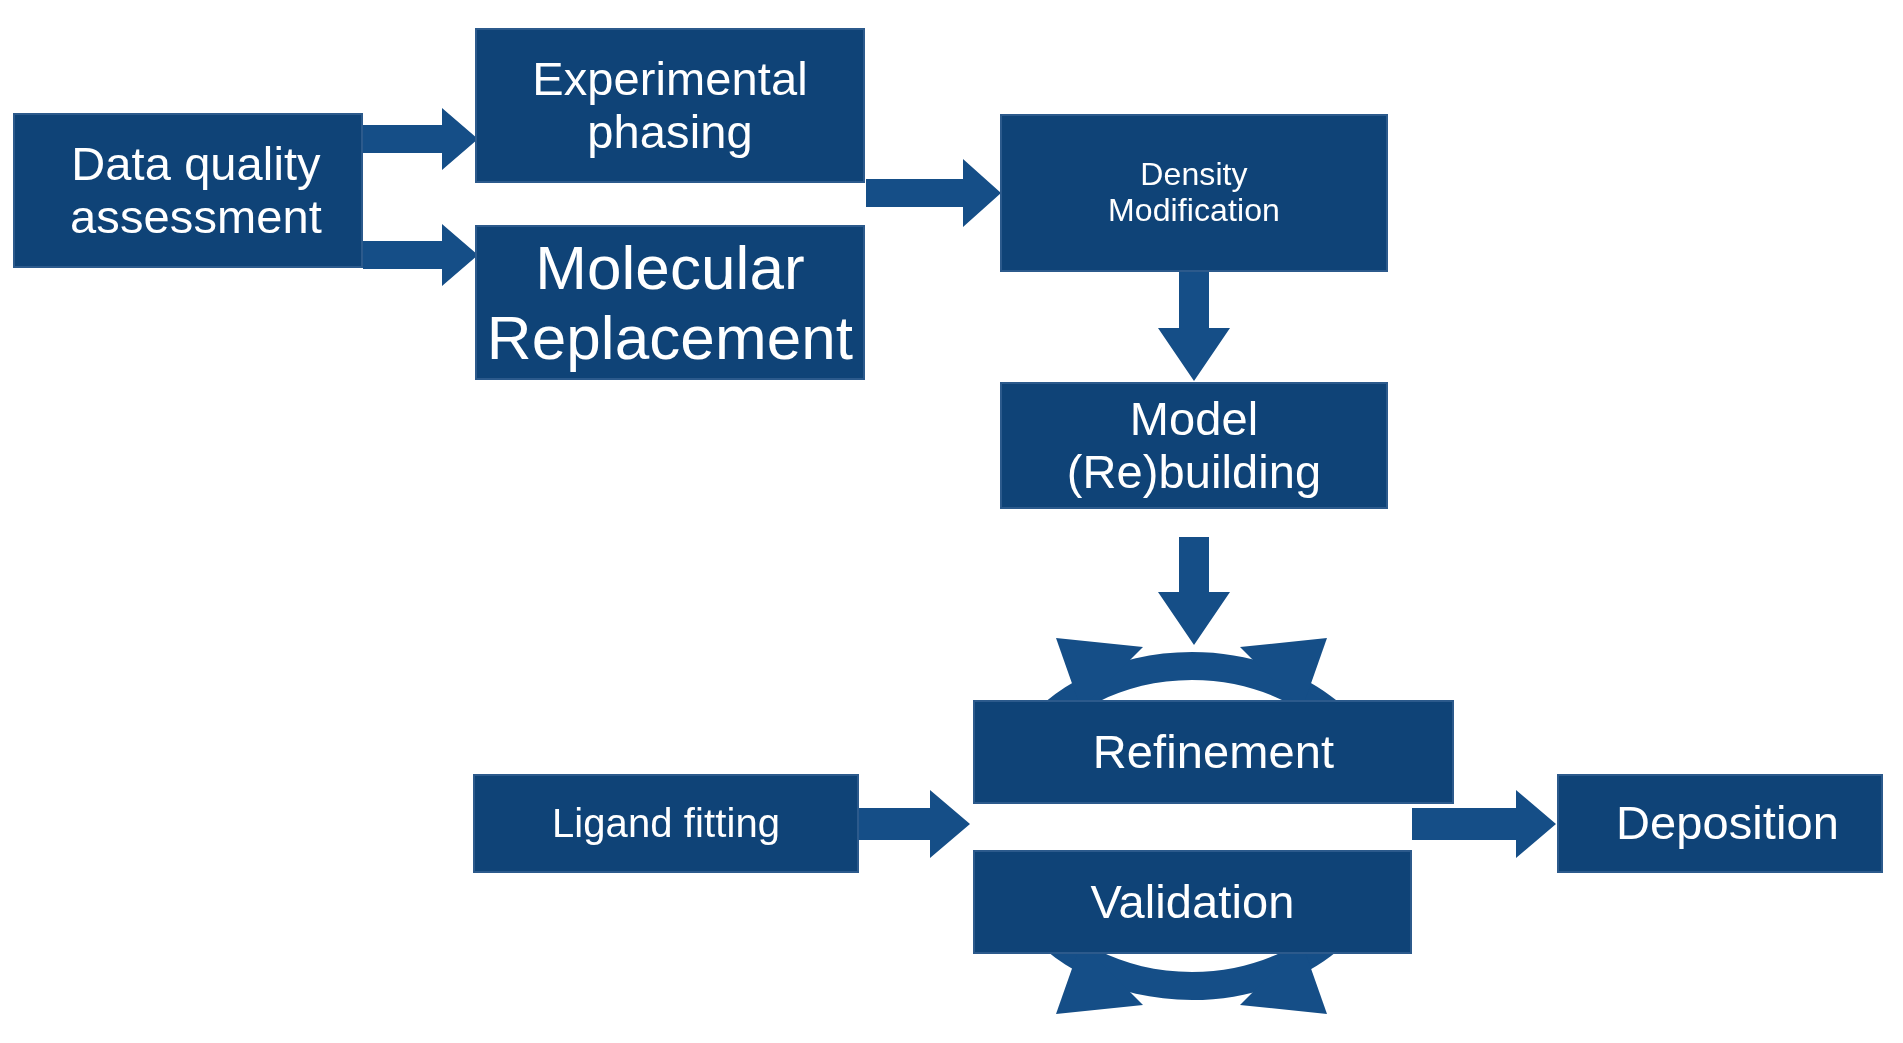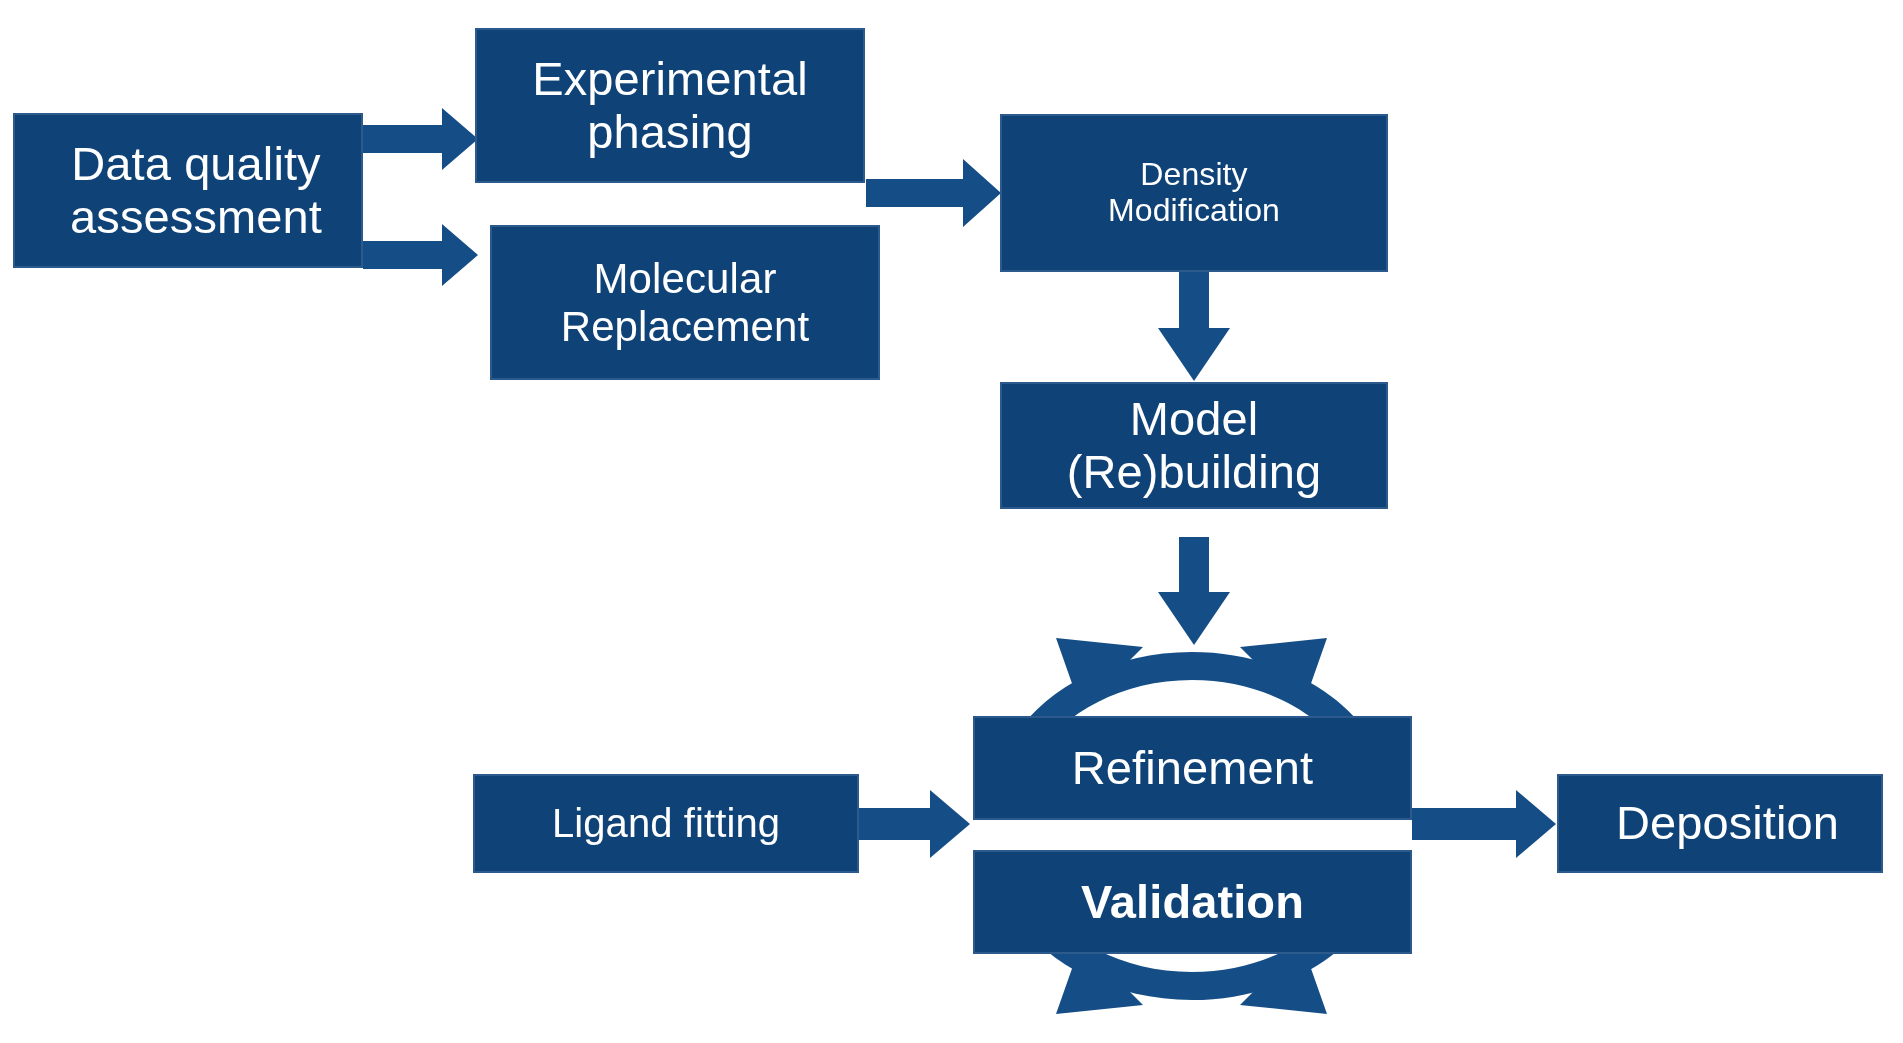--- a/index.html
+++ b/index.html
@@ -40,25 +40,25 @@
   }
   #cycle-arcs {
     position: absolute;
     left: 0; top: 0;
     width: 1903px;
     height: 1043px;
     z-index: 1;
   }
   .n-dataquality  { left:13px;   top:113px; width:350px; height:155px; font-size:47px;padding-left:16px; }
   .n-expphasing   { left:475px;  top:8px;   width:390px; height:155px; font-size:47px;margin-top:20px; }
-  .n-molrep       { left:490px;  top:225px; width:390px; height:155px; font-size:42px; }
+  .n-molrep       { left:475px;  top:225px; width:390px; height:155px; font-size:62px; }
   .n-density      { left:1000px; top:114px; width:388px; height:158px; font-size:32px; }
   .n-modelbuild   { left:1000px; top:382px; width:388px; height:127px; font-size:47px; }
-  .n-refinement   { left:973px;  top:716px; width:439px; height:104px; font-size:47px; }
-  .n-validation   { left:973px;  top:850px; width:439px; height:104px; font-size:47px;font-weight:bold; }
+  .n-refinement   { left:973px;  top:700px; width:481px; height:104px; font-size:47px; }
+  .n-validation   { left:973px;  top:850px; width:439px; height:104px; font-size:47px; }
   .n-ligand       { left:473px;  top:774px; width:386px; height:99px;  font-size:40px; }
   .n-deposition   { left:1557px; top:774px; width:326px; height:99px;  font-size:47px;padding-left:15px; }
 </style>
 </head>
 <body>
 
 <div id="canvas">
 
   <svg id="cycle-arcs" viewBox="0 0 1903 1043">
     <g fill="#154E87" stroke="none">

